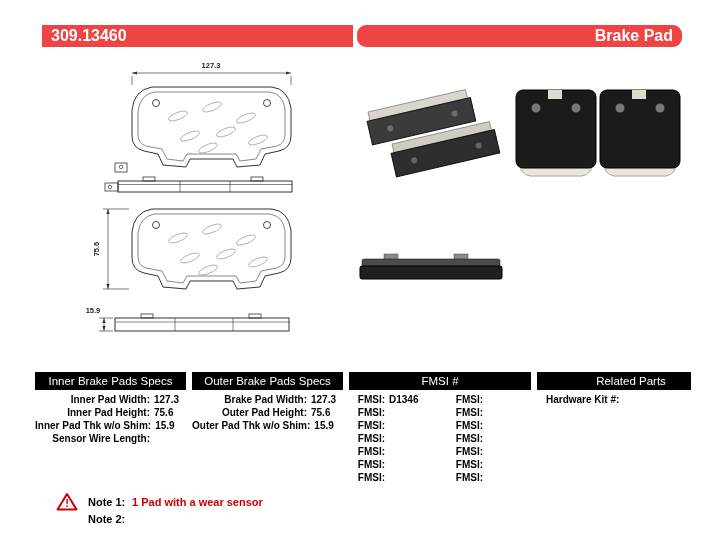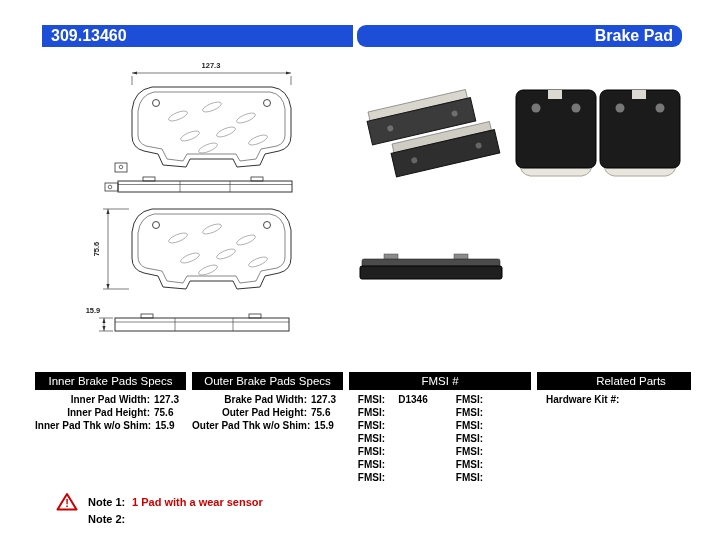--- a/index.html
+++ b/index.html
@@ -5,21 +5,21 @@
   * { margin:0; padding:0; box-sizing:border-box; }
   html,body { background:#fff; }
   body {
     width:720px; height:557px; position:relative; overflow:hidden;
     font-family:"Liberation Sans", sans-serif; color:#000;
   }
   .abs { position:absolute; }
 
   
   .hdr-bar {
-    position:absolute; top:25px; height:22px; background:#1d4ed8; color:#fff;
+    position:absolute; top:25px; height:22px; background:#ef4444; color:#fff;
     font-weight:bold; font-size:16px; line-height:22px;
   }
   #hdr-left  { left:42px;  width:311px; padding-left:9px; }
   #hdr-right { left:357px; width:325px; padding-right:9px; text-align:right;border-radius:9px; }
 
   
   .col-hdr {
     position:absolute; top:372px; height:18px; background:#000; color:#fff;
     font-weight:normal; font-size:11.5px; line-height:18px; text-align:center;
   }
@@ -33,21 +33,21 @@
   #col-outer { left:192px; width:151px; }
   #col-fmsi  { left:349px; width:182px; }
   #col-related { left:537px; width:151px; }
 
   .spec-row { display:flex; height:13px; line-height:13px; }
   .spec-label { flex:1; text-align:right; white-space:nowrap; }
   .spec-value { width:36px; text-align:left; padding-left:4px; }
 
   .fmsi-row { display:grid; grid-template-columns:36px 52px 46px 48px; height:13px; line-height:13px; }
   .fmsi-label { text-align:right; }
-  .fmsi-value { text-align:center; padding-left:4px; }
+  .fmsi-value { text-align:left; padding-left:4px; }
 
   .related-row { height:13px; line-height:13px; padding-left:9px; }
 
   
   .note-label { position:absolute; left:88px; font-size:11px; font-weight:bold; }
   .note-red   { position:absolute; font-size:11px; font-weight:bold; color:#cc0000; }
 
   svg text { font-family:"Liberation Sans", sans-serif; }
   .dimtxt { font-size:7.5px; font-weight:bold; fill:#222; }
 </style>
@@ -185,20 +185,24 @@
     <span class="spec-value">127.3</span>
   </div>
   <div class="spec-row">
     <span class="spec-label">Inner Pad Height:</span>
     <span class="spec-value">75.6</span>
   </div>
   <div class="spec-row">
     <span class="spec-label">Inner Pad Thk w/o Shim:</span>
     <span class="spec-value">15.9</span>
   </div>
+  <div class="spec-row">
+    <span class="spec-label">Sensor Wire Length:</span>
+    <span class="spec-value"></span>
+  </div>
 </div>
 
 <div id="col-outer" class="spec-col">
   <div class="spec-row">
     <span class="spec-label">Brake Pad Width:</span>
     <span class="spec-value">127.3</span>
   </div>
   <div class="spec-row">
     <span class="spec-label">Outer Pad Height:</span>
     <span class="spec-value">75.6</span>

